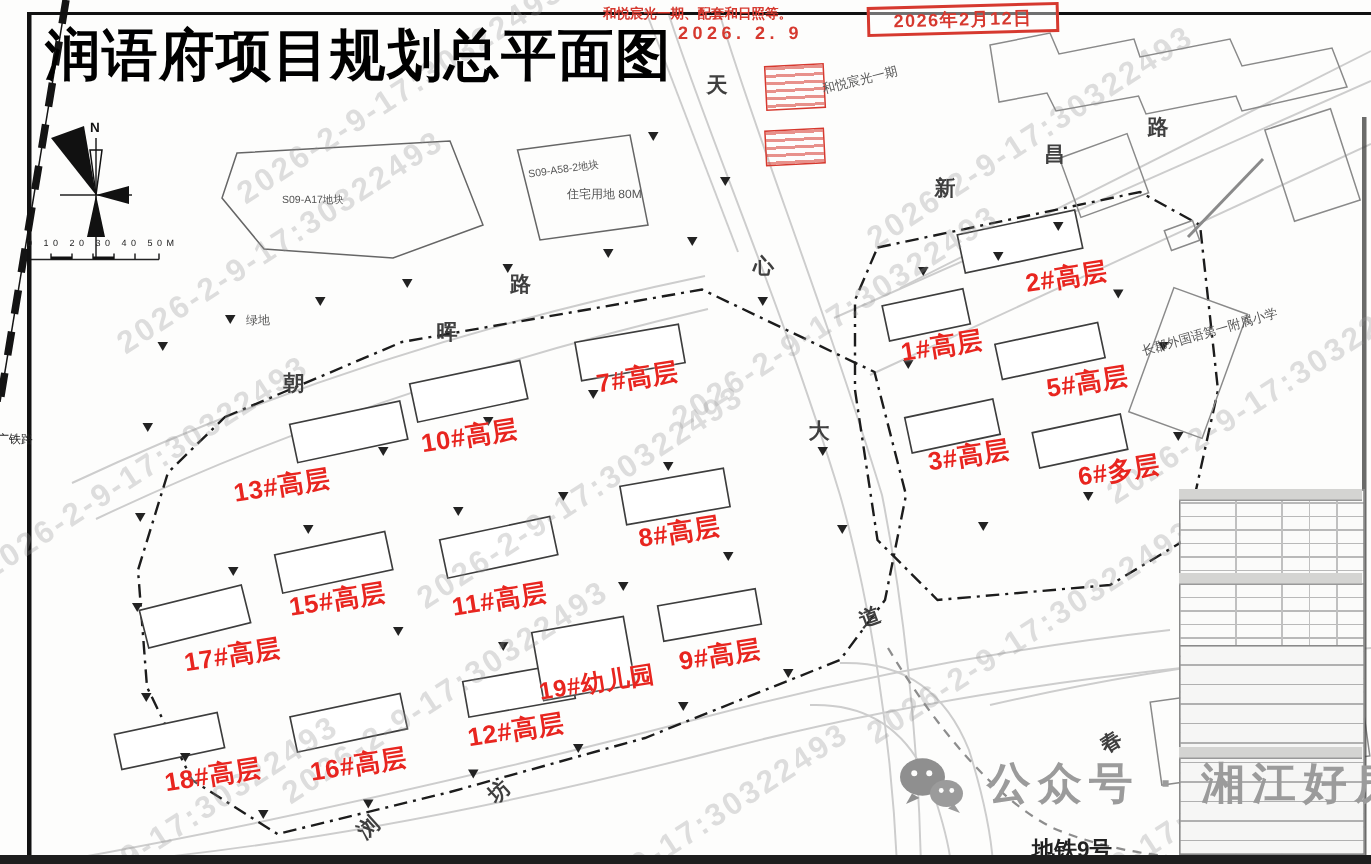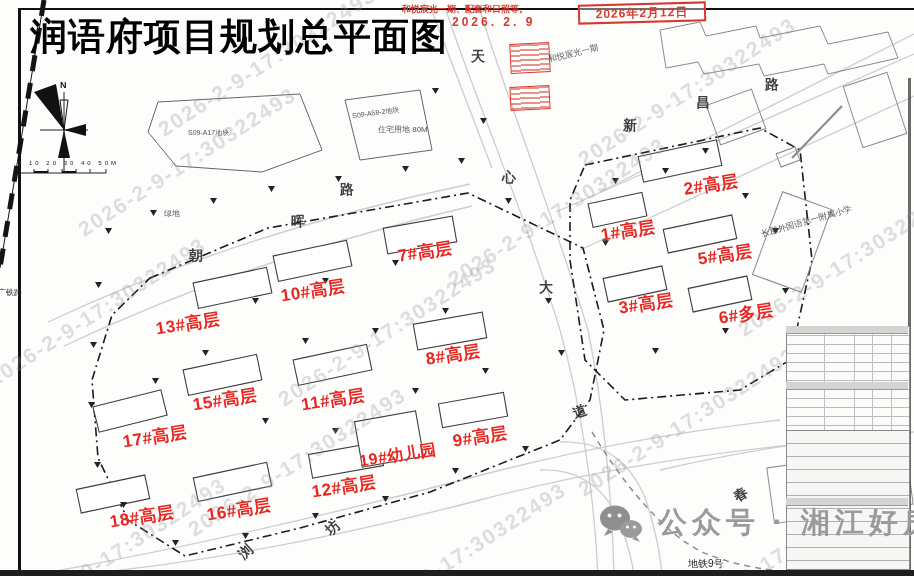--- a/index.html
+++ b/index.html
@@ -224,21 +224,21 @@
   <div class="mapchar" style="left:772px;top:85px">路</div>
   <div class="mapchar" style="left:196px;top:256px">朝</div>
   <div class="mapchar" style="left:298px;top:222px">晖</div>
   <div class="mapchar" style="left:347px;top:190px">路</div>
   <div class="mapchar" style="left:246px;top:552px;transform:translate(-50%,-50%) rotate(-42deg)">浏</div>
   <div class="mapchar" style="left:333px;top:528px;transform:translate(-50%,-50%) rotate(-42deg)">坊</div>
   <div class="mapchar" style="left:741px;top:495px;transform:translate(-50%,-50%) rotate(-32deg)">春</div>
 
   <div class="maptext" style="left:164px;top:208px">绿地</div>
   <div class="maptext" style="left:-2px;top:287px;color:#222">广铁路</div>
-  <div class="maptext" style="left:688px;top:557px;font-size:10px;font-weight:normal;color:#222">地铁9号</div>
+  <div class="maptext" style="left:688px;top:557px;font-size:15px;font-weight:bold;color:#222">地铁9号</div>
   <div class="maptext" style="left:760px;top:216px;transform:rotate(-16deg);font-size:8.5px">长郡外国语第一附属小学</div>
   <div class="maptext" style="left:548px;top:48px;transform:rotate(-14deg);font-size:8.5px">和悦宸光一期</div>
 
   <div class="maptext" style="left:60px;top:80px;font-size:9px;font-weight:bold;color:#111">N</div>
   <div class="maptext" style="left:18px;top:160px;font-size:6px;letter-spacing:3px;color:#222">0  10  20  30  40  50M</div>
 
   <div class="blabel" style="left:628px;top:231px">1#高层</div>
   <div class="blabel" style="left:711px;top:185px">2#高层</div>
   <div class="blabel" style="left:646px;top:304px">3#高层</div>
   <div class="blabel" style="left:725px;top:255px">5#高层</div>

